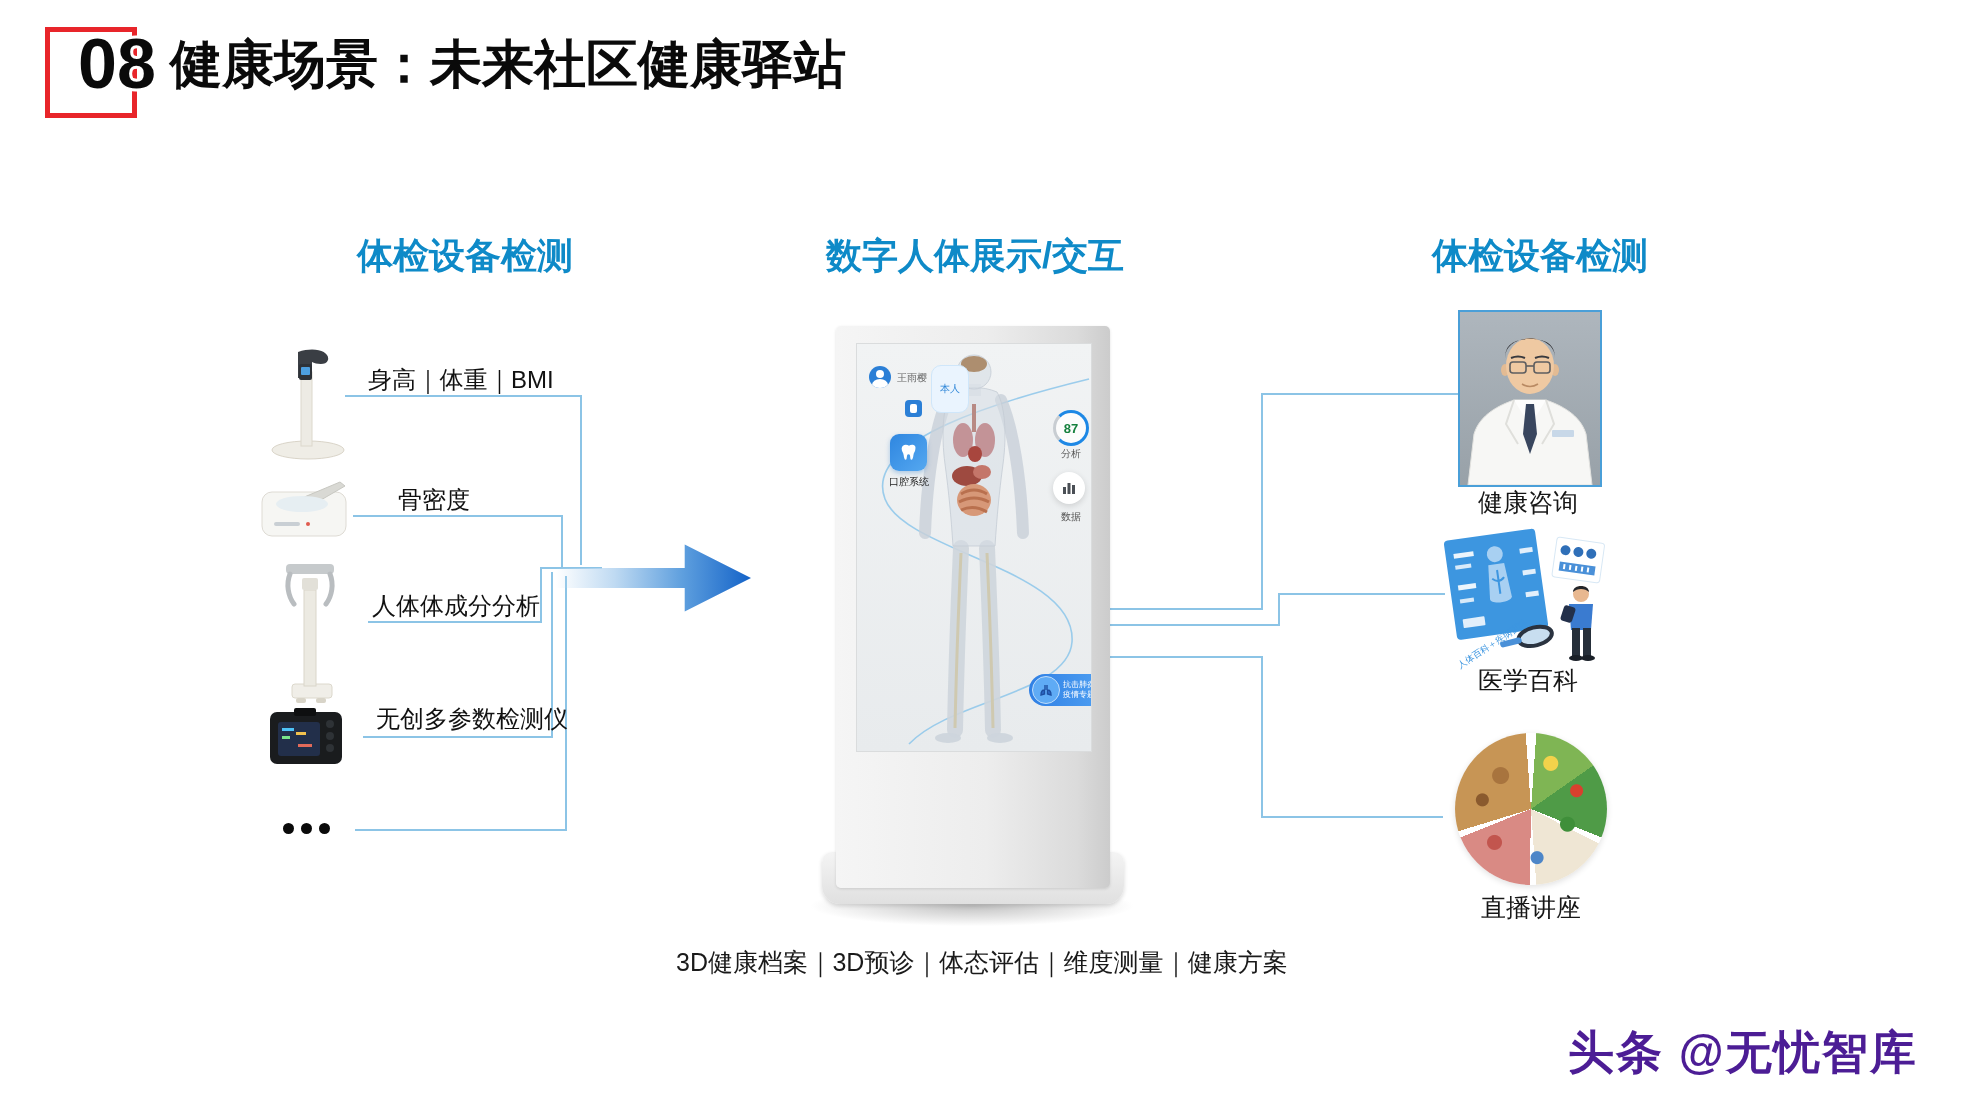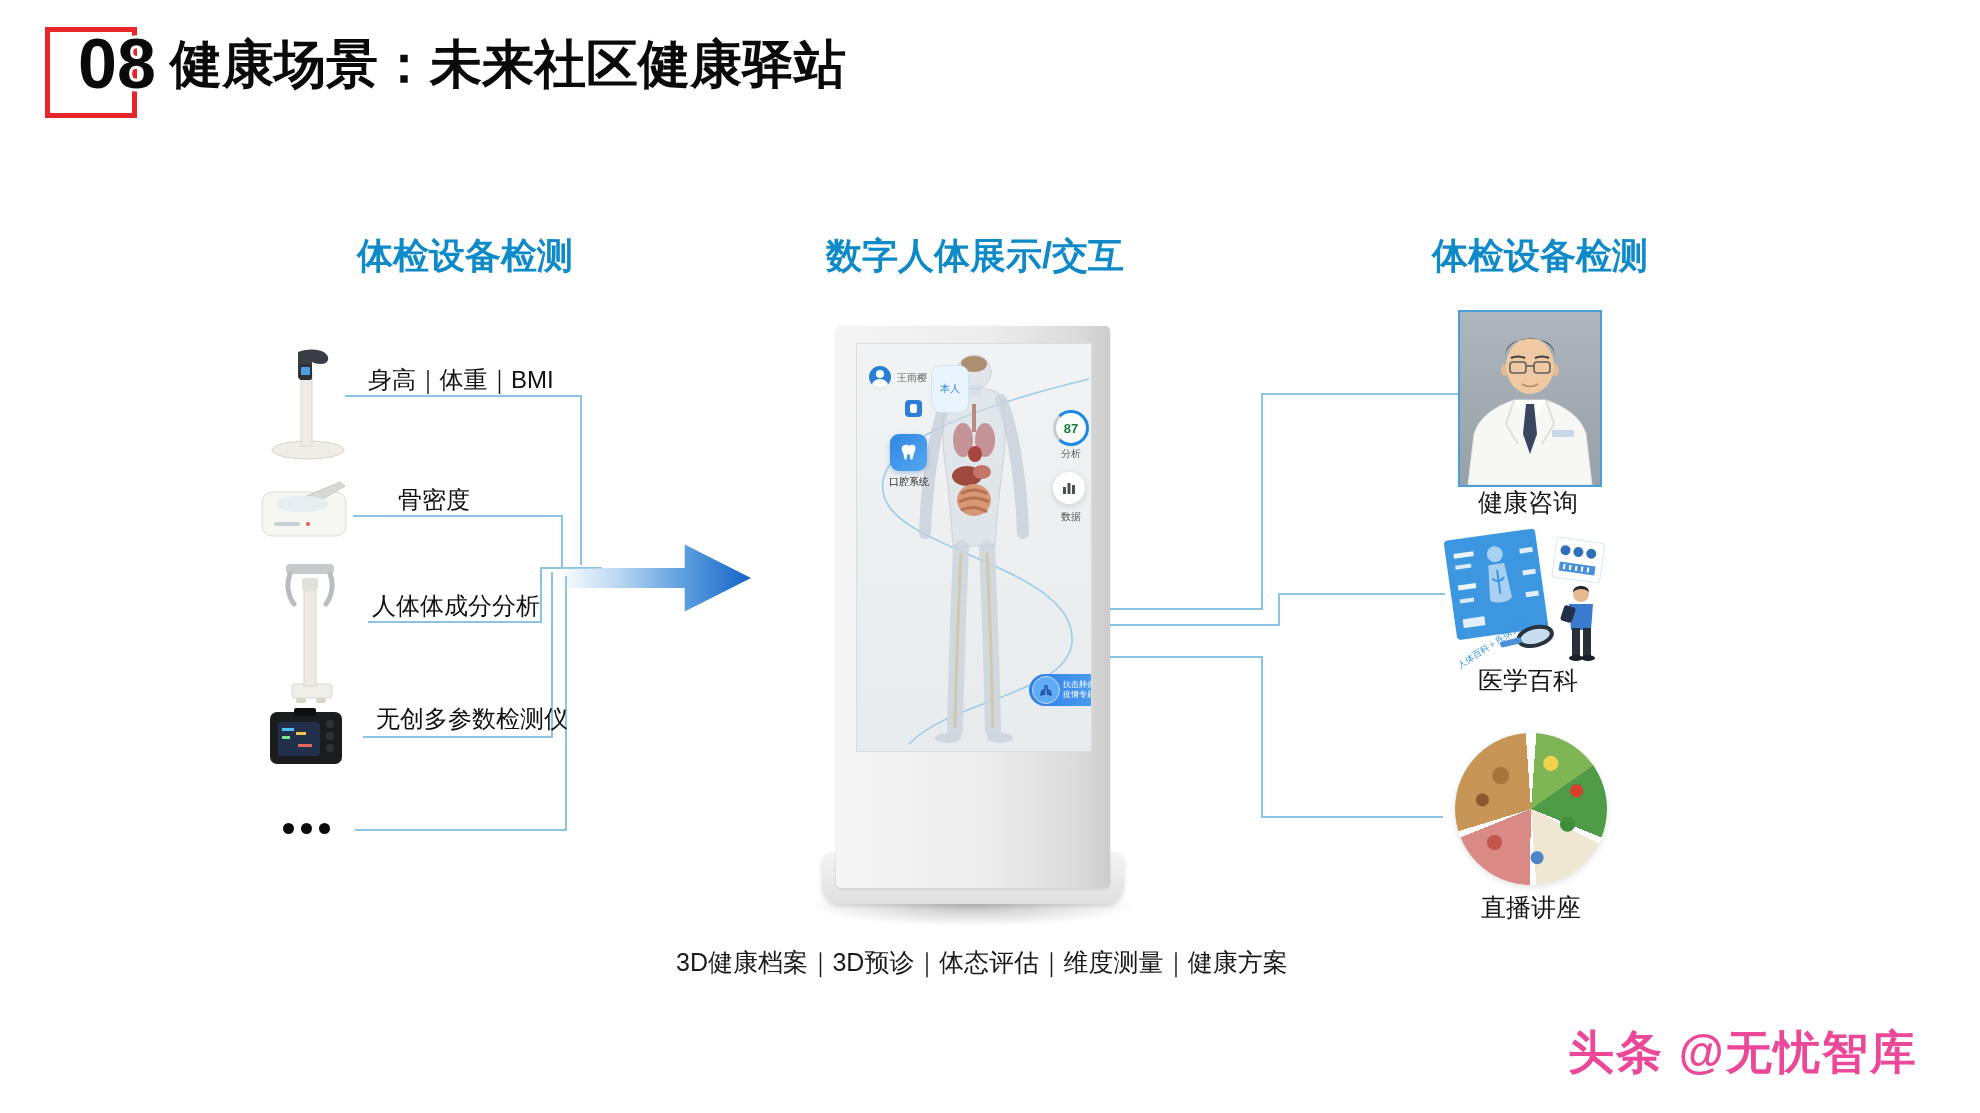--- a/index.html
+++ b/index.html
@@ -70,21 +70,21 @@
       radial-gradient(circle at 18% 44%,#8A5A2E 0 6px,rgba(0,0,0,0) 7px),
       radial-gradient(circle at 26% 72%,#C2554E 0 7px,rgba(0,0,0,0) 8px),
       radial-gradient(circle at 54% 82%,#4D86C8 0 6px,rgba(0,0,0,0) 7px),
       conic-gradient(#fff 0 4deg,#7FB554 4deg 55deg,#4F9B47 55deg 112deg,#fff 112deg 117deg,
         #EFE6D4 117deg 176deg,#fff 176deg 181deg,#D98A84 181deg 248deg,#fff 248deg 253deg,
         #C79555 253deg 356deg,#fff 356deg 360deg);
     box-shadow:0 2px 6px rgba(0,0,0,.12);}
   .ency-caption{left:1452px;top:638px;font-size:9px;color:#3D96E0;transform:rotate(-33deg);white-space:nowrap;}
   
   .dot{position:absolute;width:11px;height:11px;border-radius:50%;background:#0A0A0A;}
-  .watermark{left:1568px;top:1022px;font-size:46px;font-weight:bold;color:#ec4899;letter-spacing:2px;white-space:nowrap;
+  .watermark{left:1568px;top:1022px;font-size:46px;font-weight:bold;color:#4c1d95;letter-spacing:2px;white-space:nowrap;
     text-shadow:2px 2px 0 rgba(255,255,255,.95),-1px -1px 0 rgba(255,255,255,.8);}
 </style>
 </head>
 <body>
 
 <div id="stage">
 
   <div class="abs red-box"></div>
   <div class="abs num08">08</div>
   <div class="abs col-head" style="left:330px;top:232px;width:270px;">体检设备检测</div>

